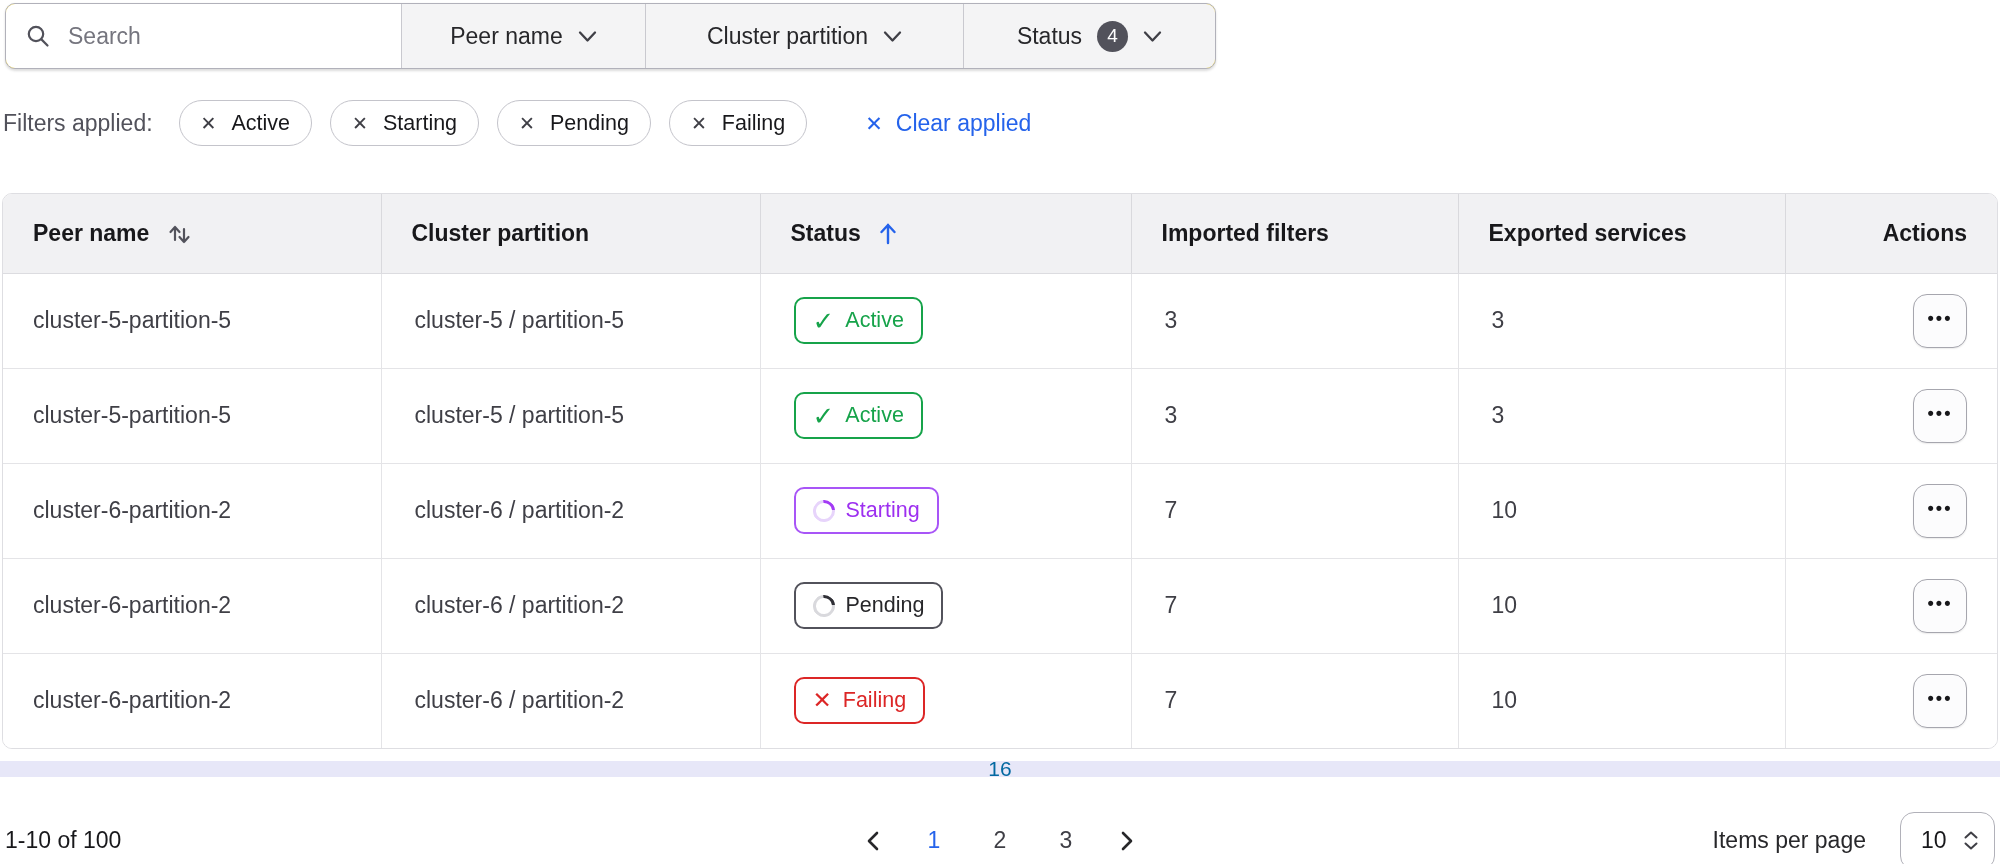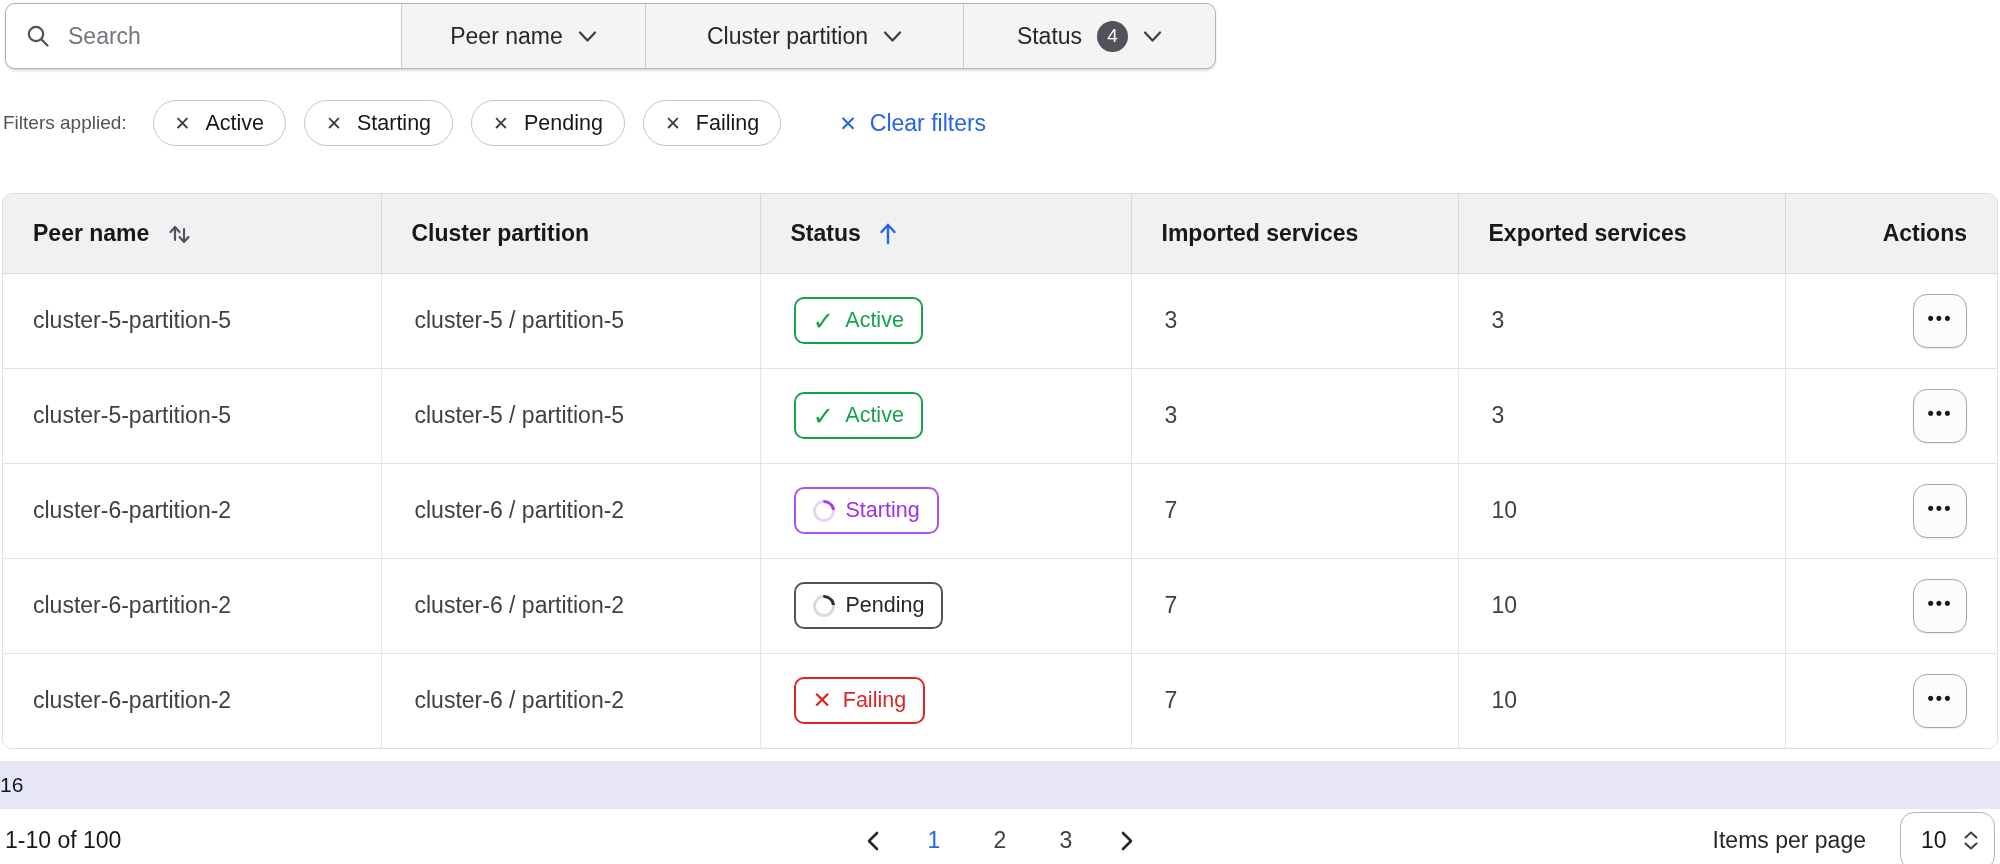--- a/index.html
+++ b/index.html
@@ -18,21 +18,21 @@
   .search-box input{border:none;outline:none;font:400 23px "Liberation Sans",sans-serif;color:#27272a;width:320px;background:transparent;}
   .search-box input::placeholder{color:#75757e;}
   .dd{display:flex;align-items:center;justify-content:center;gap:15px;background:#f4f4f5;border-left:1.5px solid #c9c9cf;cursor:pointer;box-sizing:border-box;}
   .dd-label{font-size:23px;color:#27272a;}
   .dd-badge{min-width:31px;height:31px;border-radius:16px;background:#52525b;color:#fff;font-size:19px;
     display:flex;align-items:center;justify-content:center;box-sizing:border-box;padding:0 6px;}
   .dd.w-peer{width:244px;}.dd.w-cluster{width:318px;}.dd.w-status{width:252px;}
 
   
   .chips-row{position:absolute;top:100px;left:3px;height:46px;display:flex;align-items:center;}
-  .chips-label{font-size:19px;color:#52525b;margin-right:26px;}
+  .chips-label{font-size:23px;color:#52525b;margin-right:26px;}
   .chip{display:flex;align-items:center;gap:15px;height:46px;border:1.5px solid #c4c4cb;border-radius:24px;
     background:#fff;padding:0 21px;margin-right:18px;cursor:pointer;box-sizing:border-box;}
   .chip-x{font-size:19px;color:#3f3f46;line-height:1;}
   .chip-text{font-size:21.5px;color:#18181b;}
   .clear-filters{display:flex;align-items:center;gap:13px;margin-left:40px;cursor:pointer;}
   .clear-x{font-size:21px;color:#2563eb;line-height:1;}
   .clear-text{font-size:23px;color:#2563eb;}
 
   
   .table-wrap{position:absolute;top:193px;left:2px;right:2px;border:1px solid #dedee2;border-radius:10px;overflow:hidden;background:#fff;}
@@ -57,22 +57,22 @@
   .icon-check{font-size:26px;font-weight:700;}
   .icon-x{font-size:23px;font-weight:700;}
   .icon-spinner{width:16px;height:16px;border-radius:50%;border:3.5px solid #ddd;transform:rotate(40deg);}
 
   
   .actions-btn{width:54px;height:54px;border:1.5px solid #a6a6ae;border-radius:14px;background:#fcfcfd;cursor:pointer;
     display:inline-flex;align-items:center;justify-content:center;box-shadow:0 1px 1.5px rgba(0,0,0,.08);}
   .dots{font-size:18px;font-weight:700;color:#18181b;letter-spacing:2px;line-height:0;transform:translateY(-3px);}
 
   
-  .count-strip{position:absolute;top:761px;left:0;right:0;height:48px;background:#e7e7f8;
-    display:flex;align-items:center;justify-content:flex-start;font-size:21px;color:#0f172a;}
+  .count-strip{position:absolute;top:761px;left:0;right:0;height:16px;background:#e7e7f8;
+    display:flex;align-items:center;justify-content:center;font-size:21px;color:#0369a1;}
 
   
   .pager{position:absolute;top:793px;left:5px;right:5px;height:71px;display:flex;align-items:center;margin-top:12px;}
   .range-label{font-size:23px;color:#18181b;}
   .page-center{position:absolute;left:50%;transform:translateX(-50%);display:flex;align-items:flex-start;gap:24px;height:64px;}
   .page-nav{width:30px;height:64px;display:flex;align-items:center;justify-content:center;cursor:pointer;}
   .page-num{width:42px;height:64px;display:flex;align-items:center;justify-content:center;font-size:23px;color:#3f3f46;cursor:pointer;position:relative;}
   .page-num.active{color:#2563eb;}
   .page-num.active::after{content:"";position:absolute;left:1px;right:1px;bottom:0;height:5px;background:#2563eb;border-radius:1px;}
   .pager-right{margin-left:auto;display:flex;align-items:center;gap:34px;}
@@ -145,21 +145,21 @@
     <span class="chip-text">Pending</span>
   </span>
 
   <span class="chip">
     <span class="chip-x">✕</span>
     <span class="chip-text">Failing</span>
   </span>
 </span>
   <span class="clear-filters">
     <span class="clear-x">✕</span>
-    <span class="clear-text">Clear filters</span>
+    <span class="clear-text">Clear applied</span>
   </span>
 </div>
 
 <div class="table-wrap">
   <table>
     <colgroup>
       <col style="width:378px">
         <col style="width:379px">
         <col style="width:371px">
       <col style="width:327px">
@@ -189,21 +189,21 @@
             <span>Status</span>
             <span class="sort-icon">
               <svg width="22" height="25" viewBox="0 0 22 25" fill="none">
                 <path d="M11 22 V4 M11 4 l-6.5 7 M11 4 l6.5 7" stroke="#2563eb" stroke-width="2.4" stroke-linecap="round" stroke-linejoin="round"></path>
               </svg>
             </span>
           </span>
         </th>
         <th>
           <span class="th-inner">
-              <span>Imported services</span>
+              <span>Imported filters</span>
             </span>
         </th>
         <th>
           <span class="th-inner">
               <span>Exported services</span>
             </span>
         </th>
         <th class="actions-col">
           <span>Actions</span>
         </th>

